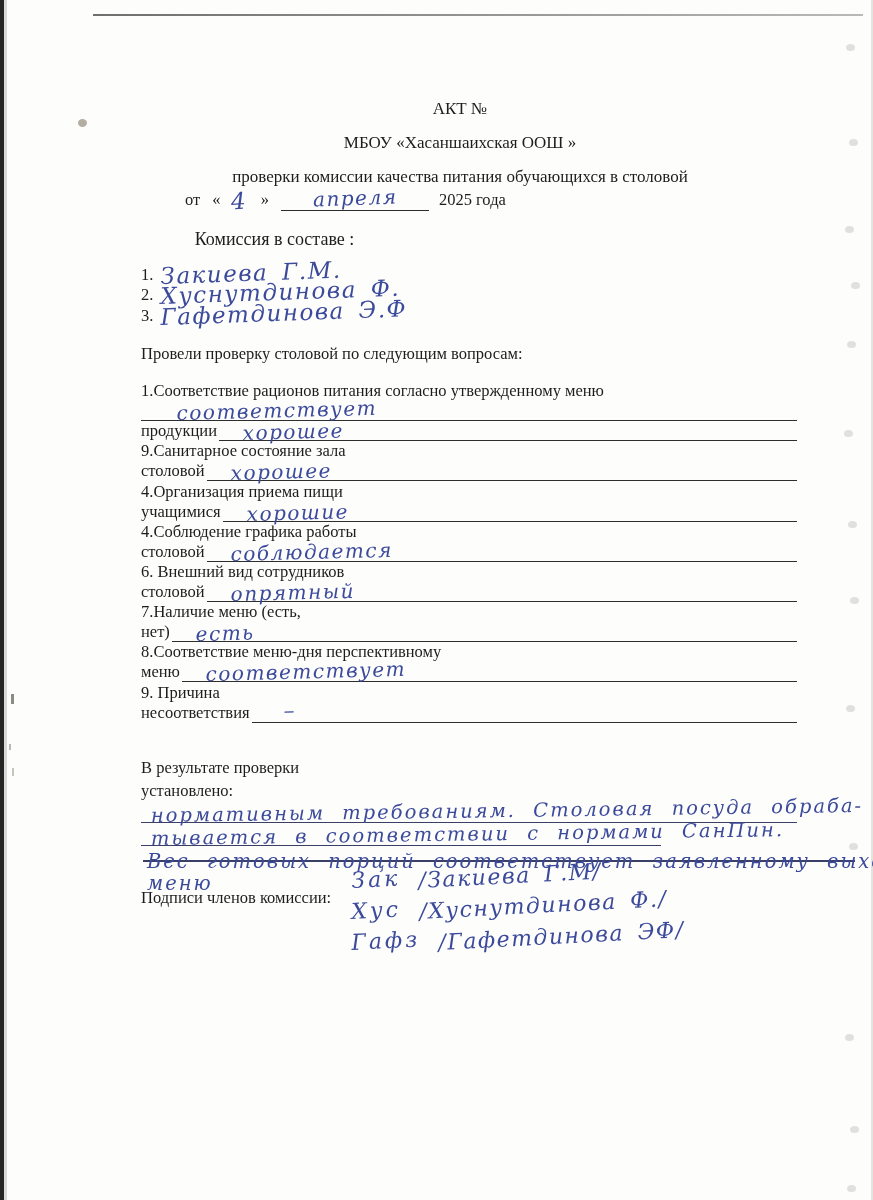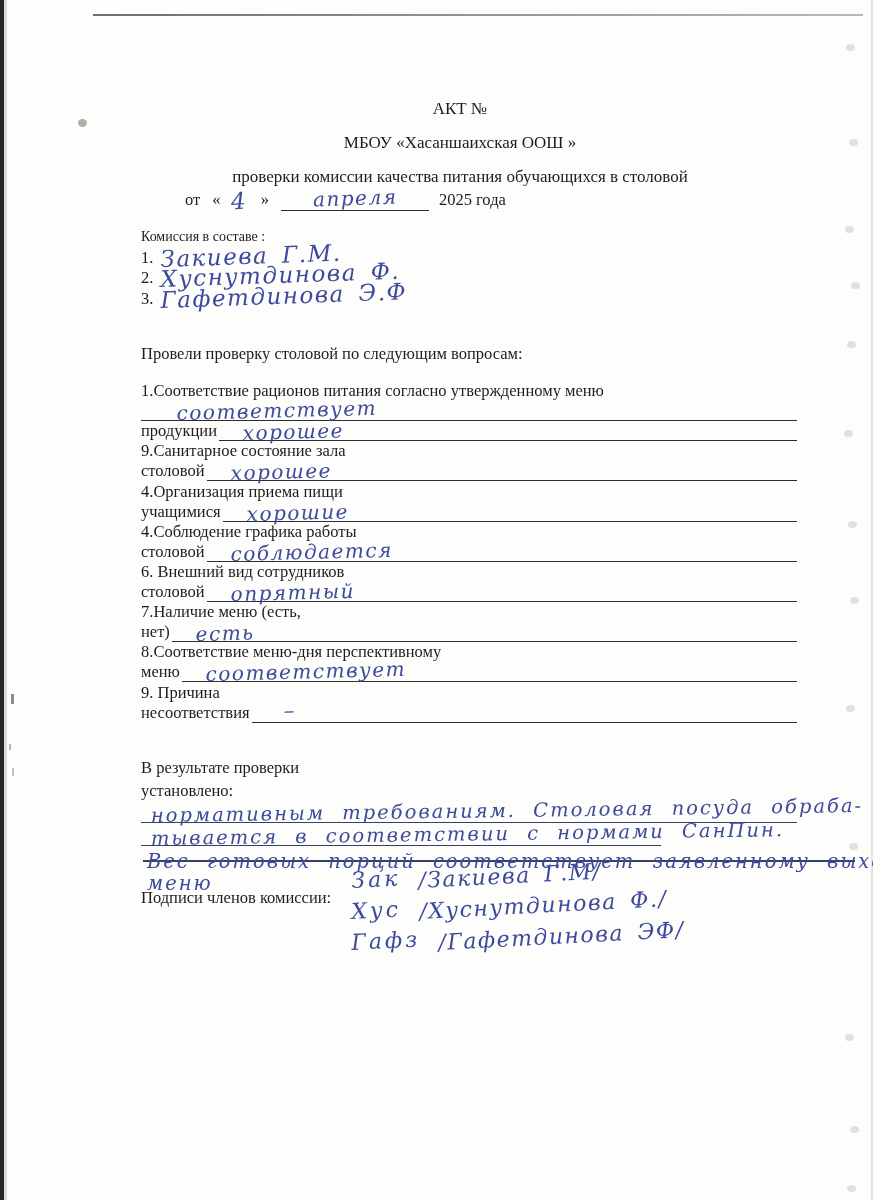--- a/index.html
+++ b/index.html
@@ -35,21 +35,21 @@
 
   
   .date-line{position:absolute;left:185px;top:186px;font-size:17px;display:flex;align-items:center;}
   .date-line .gap{display:inline-block;width:12px;}
   .date-line .hw.day{font-size:23px;transform:rotate(-4deg);margin:0 14px -3px 10px;}
   .month-line{display:inline-block;width:148px;border-bottom:1.6px solid #2c2c2c;text-align:center;margin:0 10px 2px 12px;}
   .month-line .hw{font-size:20px;display:inline-block;transform:rotate(-2deg);margin-bottom:-5px;}
 
   
   .commission{position:absolute;left:141px;top:229px;}
-  .commission .heading{font-size:14px;margin-bottom:2px;}
+  .commission .heading{font-size:18px;margin-bottom:14px;text-align:center;}
   .member{font-size:16.5px;height:20.5px;display:flex;align-items:flex-end;}
   .member .hw{font-size:23px;margin-left:8px;margin-bottom:-4px;transform:rotate(-2deg);transform-origin:left bottom;}
 
   .intro{position:absolute;left:141px;top:344px;font-size:16.5px;}
 
   
   .questions{position:absolute;left:141px;top:381px;width:656px;}
   .qrow{height:20.1px;font-size:16.5px;display:flex;align-items:flex-end;white-space:nowrap;}
   .qrow .fill{flex:1;border-bottom:1.45px solid #2e2e2e;display:flex;align-items:flex-end;min-width:0;}
   .qrow .plabel{padding-right:2px;}

